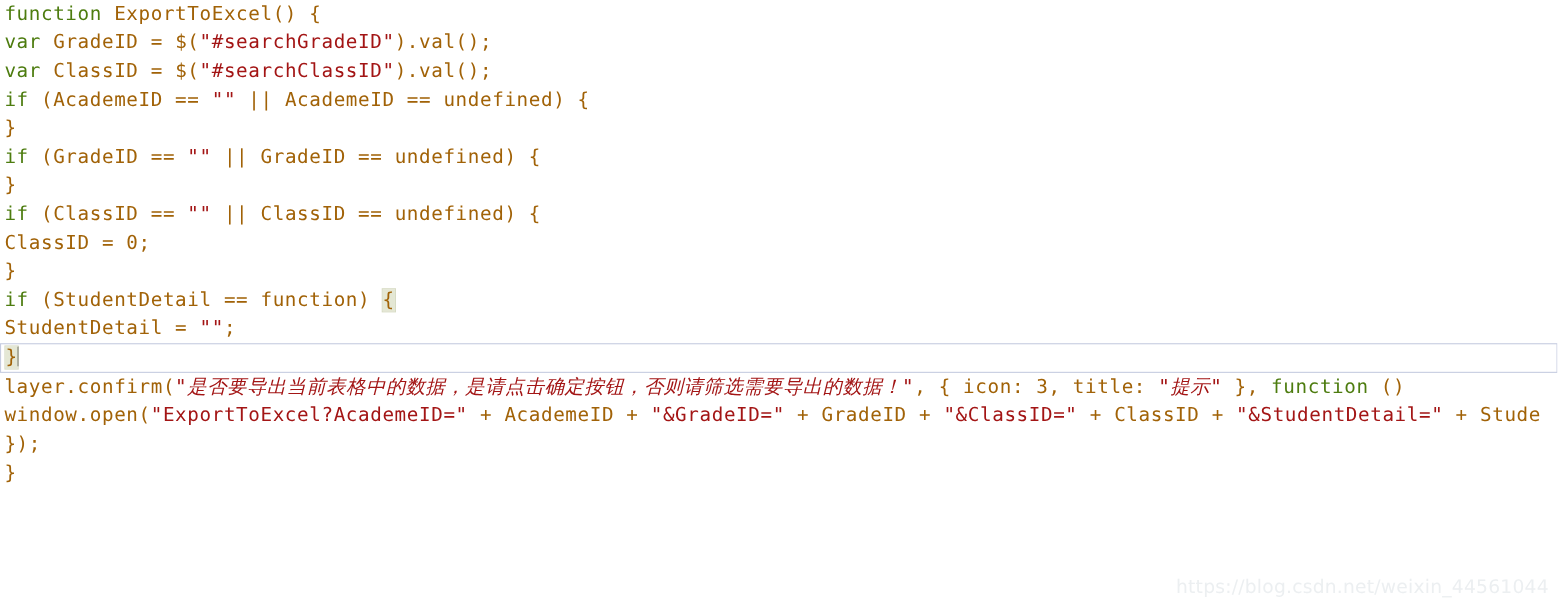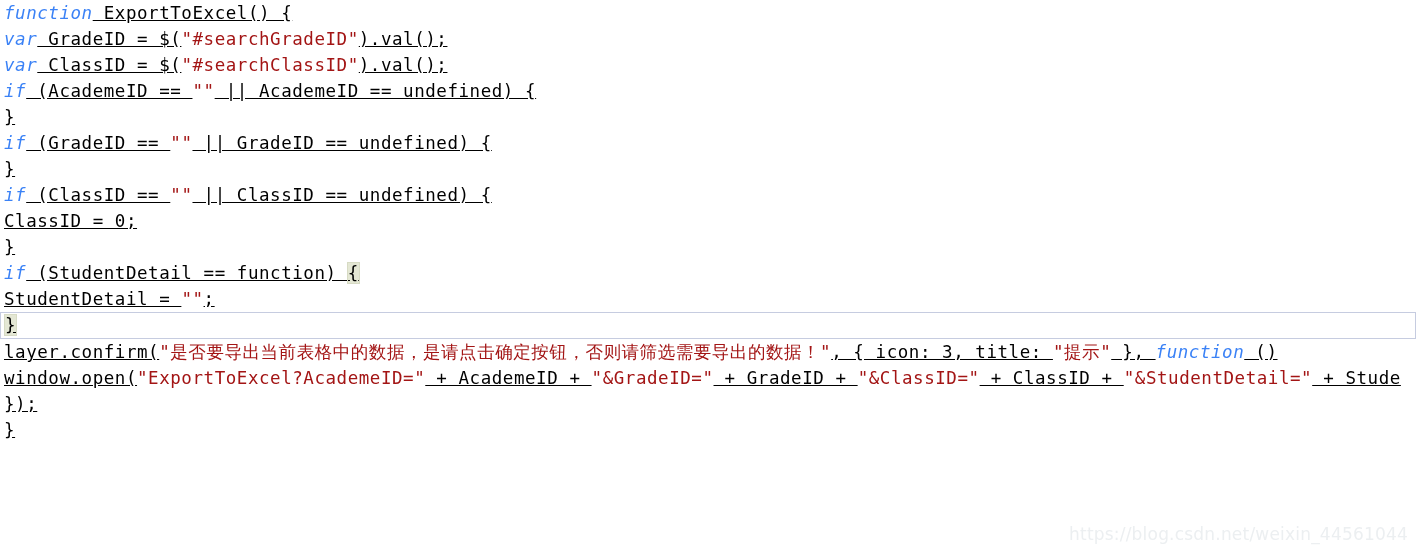--- a/index.html
+++ b/index.html
@@ -31,24 +31,24 @@
   }
   .line {
     position: relative;
     height: 26px;
     line-height: 26px;
     padding-left: 4px;
     box-sizing: border-box;
     letter-spacing: 0.55px;
   }
   
-  .kw   { color: #3b82f6; font-style: italic; }
+  .kw   { color: #4d7c0f; }
   .str  { color: #a31515; }
-  .plain{ color: #000000; text-decoration: underline; }
-  .cjk  { color: #a31515; font-family: "DejaVu Sans", "Liberation Sans", sans-serif; }
+  .plain{ color: #a16207; }
+  .cjk  { color: #a31515; font-family: "DejaVu Sans", "Liberation Sans", sans-serif; font-style: italic; }
 
   
   .line.current {
     border-top: 1px solid #c6cce0;
     border-bottom: 1px solid #c6cce0;
     border-left: 1px solid #c6cce0;
     border-right: 1px solid #c6cce0;
     background: #ffffff;
     height: 27px;
     line-height: 25px;

